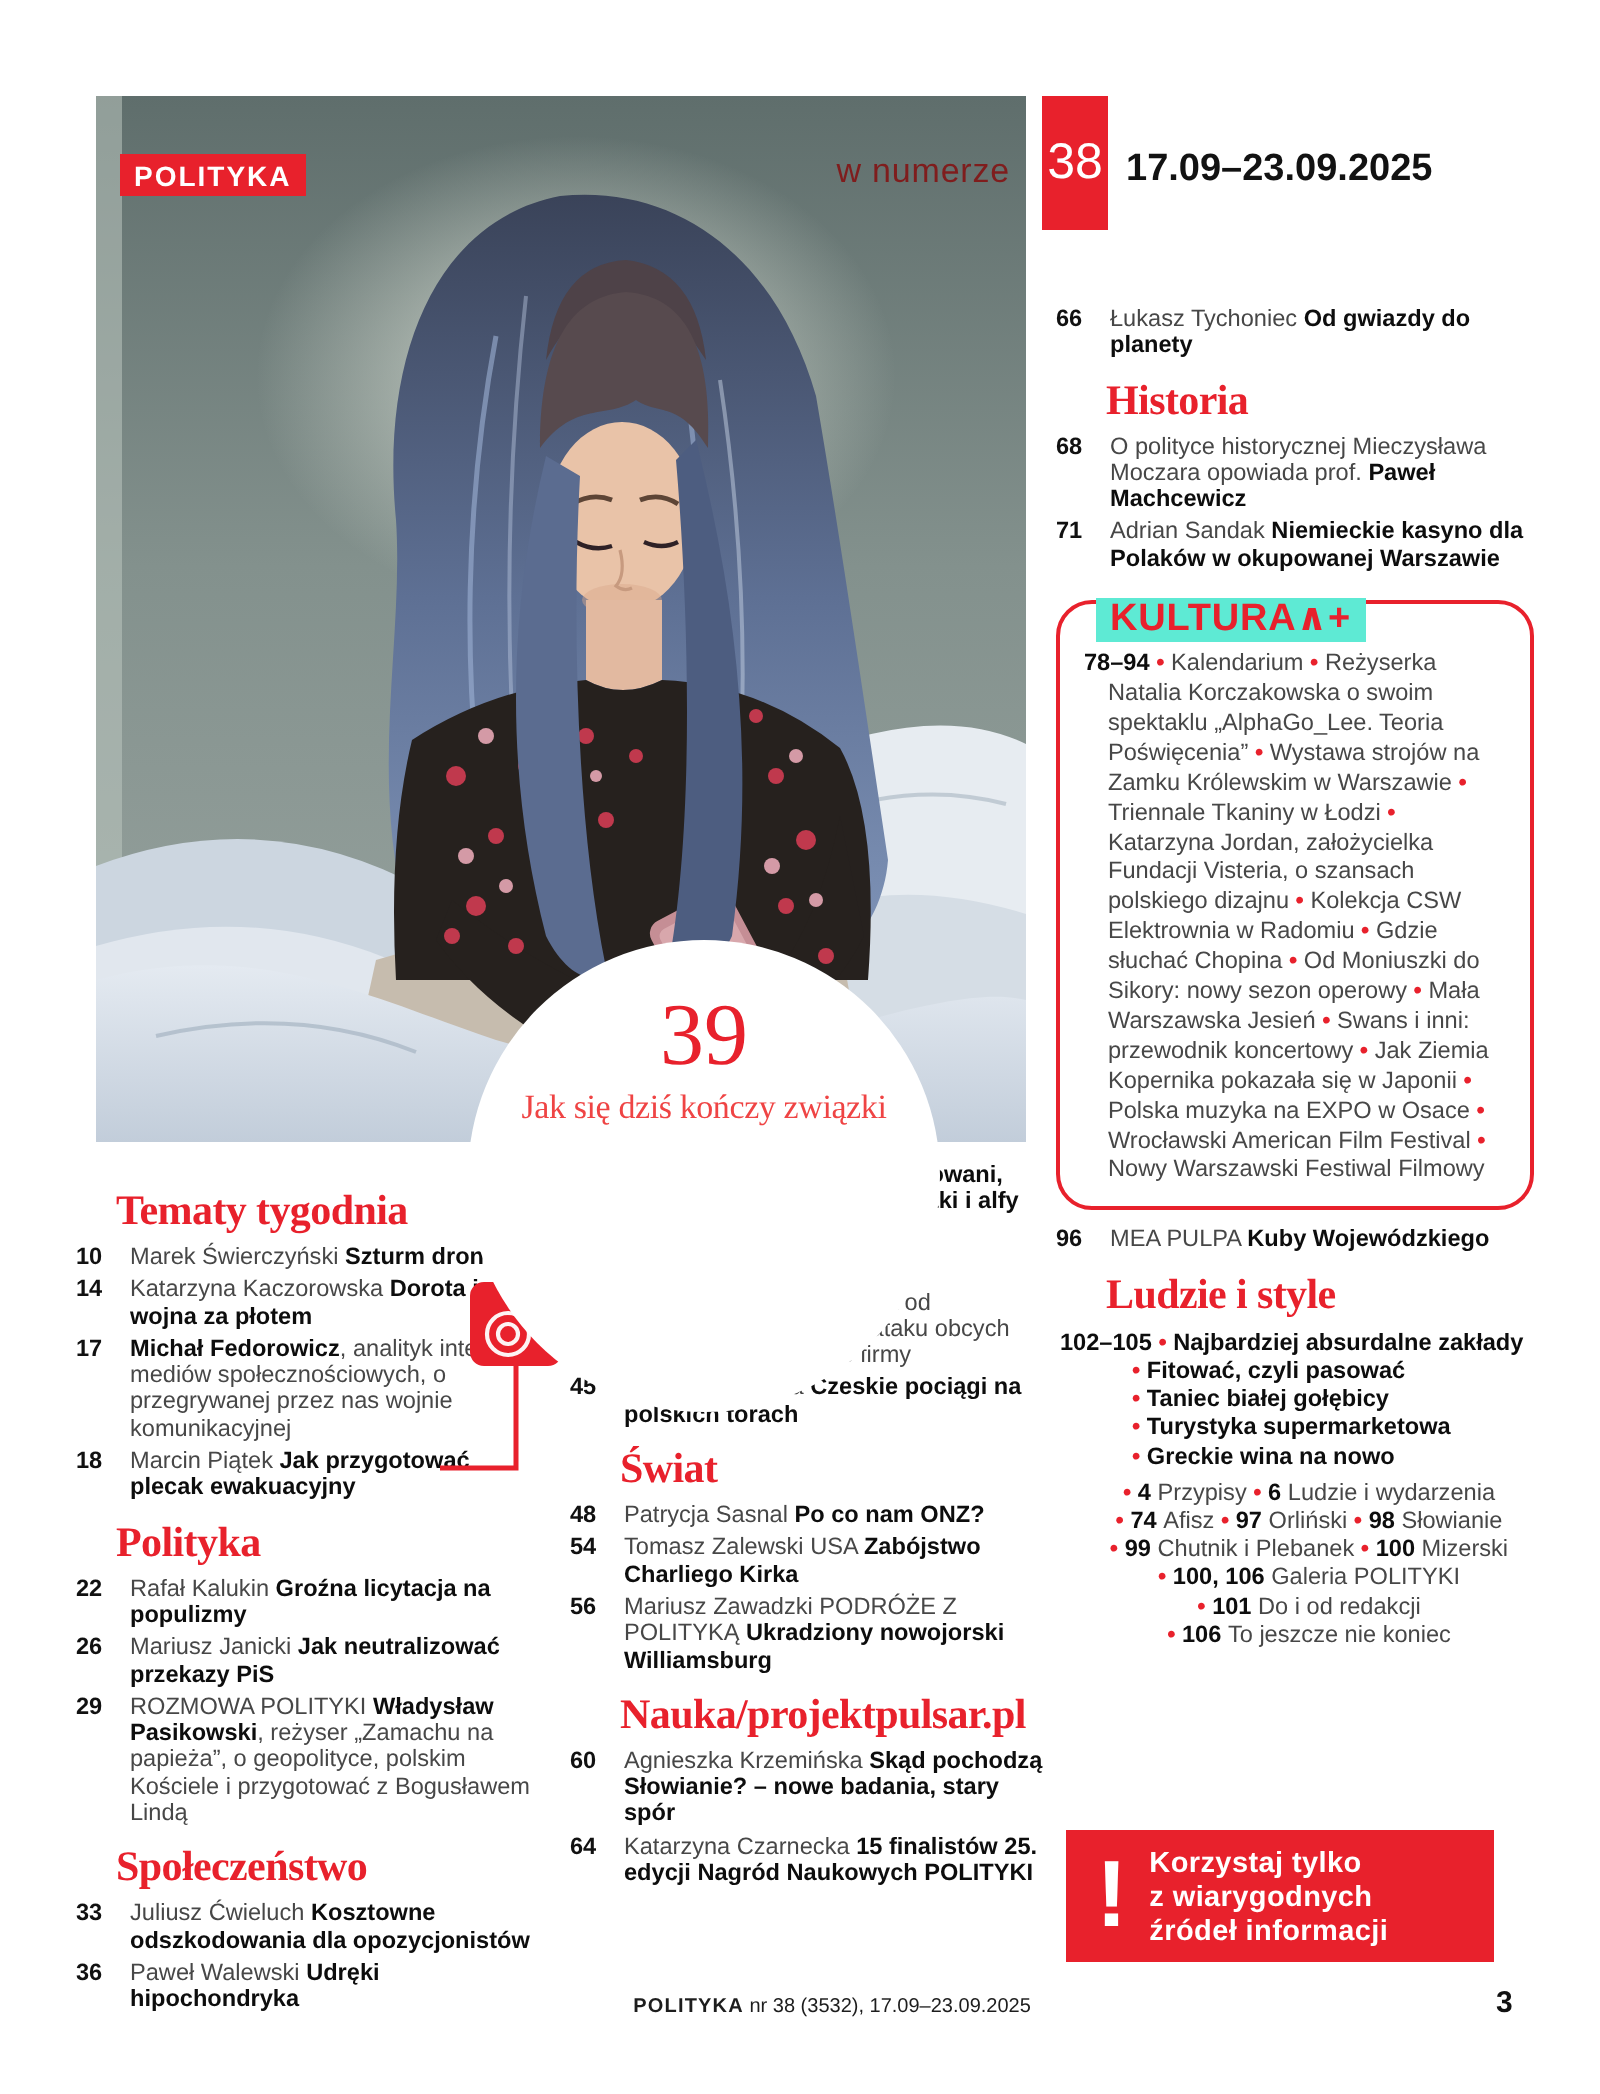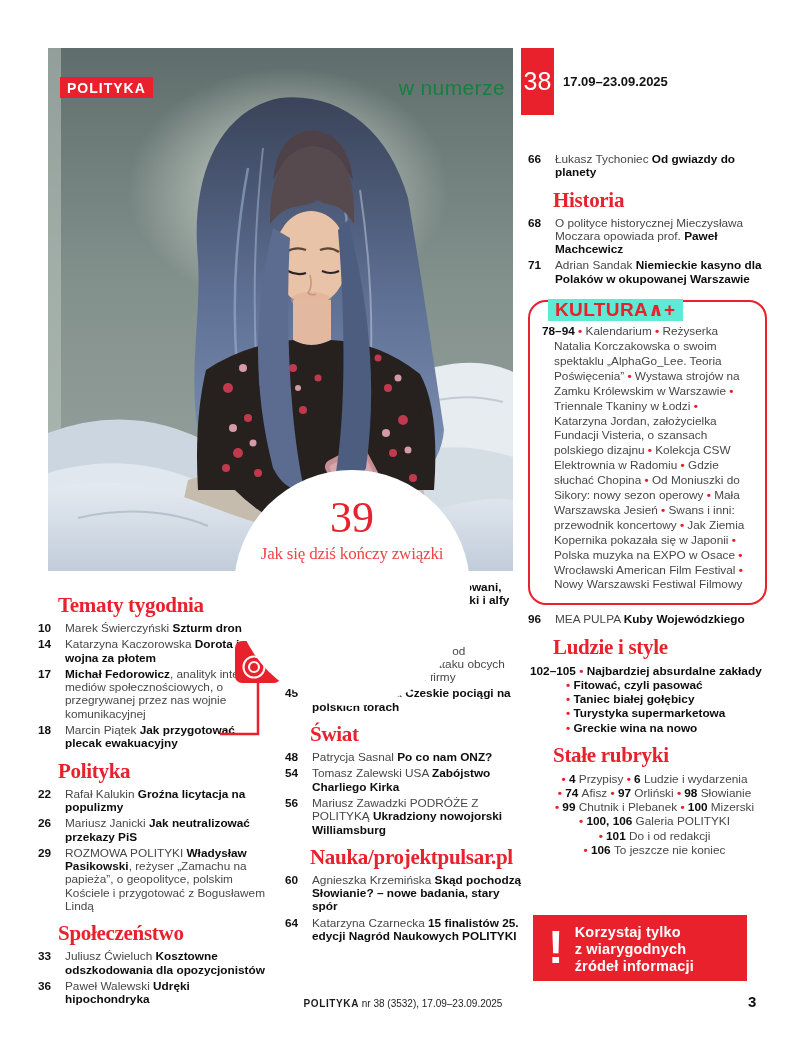--- a/index.html
+++ b/index.html
@@ -3,26 +3,26 @@
 <meta charset="utf-8">
 <style>
   :root{ --red:#e8212c; --ink:#111; --gray:#474747; }
   html,body{margin:0;padding:0;background:#fff;}
   .page{position:relative;width:800px;height:1047px;background:#fff;overflow:hidden;
         font-family:"Liberation Sans",sans-serif;color:var(--gray);padding-left:18px;}
   
   .photo-wrap{position:absolute;left:48px;top:48px;width:465px;height:523px;overflow:hidden;}
   .logo-box{position:absolute;left:12px;top:29px;background:var(--red);color:#fff;
             font-weight:700;font-size:14px;letter-spacing:1px;padding:4px 7px 3px;line-height:1;}
-  .w-numerze{position:absolute;right:8px;top:28px;color:#15803d;font-size:21px;letter-spacing:.4px;}
+  .w-numerze{position:absolute;right:8px;top:28px;color:#7f1d1d;font-size:17px;letter-spacing:.4px;}
   
   .issue-badge{position:absolute;left:521px;top:48px;width:33px;height:67px;background:var(--red);
                color:#fff;display:flex;align-items:center;justify-content:center;
                font-size:25px;font-weight:400;}
-  .issue-date{position:absolute;left:563px;top:74px;font-size:13px;font-weight:700;color:#121212;}
+  .issue-date{position:absolute;left:563px;top:74px;font-size:19px;font-weight:700;color:#121212;}
   
   .hero-circle{position:absolute;left:234px;top:470px;width:236px;height:236px;border-radius:50%;
                background:#fff;z-index:4;text-align:center;}
   .hero-num{margin-top:24px;font-family:"Liberation Serif",serif;font-size:44px;line-height:48px;
             color:var(--red);}
   .hero-title{font-family:"Liberation Serif",serif;font-size:17px;line-height:24px;color:#ef4444;
               letter-spacing:-0.2px;white-space:nowrap;}
   
   .col{position:absolute;}
   .col-left{left:38px;top:585px;width:234px;}
@@ -50,21 +50,21 @@
   .bullet-block.ludzie .bullet-line{padding-left:49px;text-indent:-13px;}
   .bullet-block.ludzie .bullet-line.first{text-indent:-49px;}
   
   .drone-callout{position:absolute;left:214px;top:606px;z-index:3;}
   
   .info-box{position:absolute;left:533px;top:915px;width:214px;height:66px;background:var(--red);
             color:#fff;display:flex;z-index:2;}
   .info-excl{font-size:47px;font-weight:800;line-height:60px;margin:2px 11px 0 15px;}
   .info-text{font-weight:700;font-size:14.5px;line-height:17px;margin-top:9px;letter-spacing:.2px;}
   
-  .footer{position:absolute;left:243px;top:998px;width:320px;text-align:center;font-size:10px;
+  .footer{position:absolute;left:256px;top:998px;width:320px;text-align:center;font-size:10px;
           color:#1d1d1d;}
   .footer .brand{font-weight:800;letter-spacing:.6px;}
   .page-num{position:absolute;left:748px;top:993px;font-size:15px;font-weight:700;color:var(--ink);}
 </style>
 </head>
 <body>
 
 <div class="page">
 
   <div class="photo-wrap">
@@ -296,21 +296,20 @@
         <span class="txt"><span>MEA PULPA </span><span class="b">Kuby Wojewódzkiego</span></span>
       </div>
       <div class="col-heading">Ludzie i style</div>
       <div class="bullet-block ludzie">
         <div class="bullet-line first"><span class="b">102–105 </span><span class="r">• </span><span class="b">Najbardziej absurdalne zakłady</span></div>
         <div class="bullet-line"><span class="r">• </span><span class="b">Fitować, czyli pasować</span></div>
         <div class="bullet-line"><span class="r">• </span><span class="b">Taniec białej gołębicy</span></div>
         <div class="bullet-line"><span class="r">• </span><span class="b">Turystyka supermarketowa</span></div>
         <div class="bullet-line"><span class="r">• </span><span class="b">Greckie wina na nowo</span></div>
       </div>
-      <div class="col-heading">Stałe rubryki</div>
       <div class="bullet-block rubryki">
         <div class="bullet-line first"><span class="r">• </span><span class="b">4 </span><span>Przypisy </span><span class="r">• </span><span class="b">6 </span><span>Ludzie i wydarzenia</span></div>
         <div class="bullet-line"><span class="r">• </span><span class="b">74 </span><span>Afisz </span><span class="r">• </span><span class="b">97 </span><span>Orliński </span><span class="r">• </span><span class="b">98 </span><span>Słowianie</span></div>
         <div class="bullet-line"><span class="r">• </span><span class="b">99 </span><span>Chutnik i Plebanek </span><span class="r">• </span><span class="b">100 </span><span>Mizerski</span></div>
         <div class="bullet-line"><span class="r">• </span><span class="b">100, 106 </span><span>Galeria POLITYKI</span></div>
         <div class="bullet-line"><span class="r">• </span><span class="b">101 </span><span>Do i od redakcji</span></div>
         <div class="bullet-line"><span class="r">• </span><span class="b">106 </span><span>To jeszcze nie koniec</span></div>
       </div>
     </div>
 

